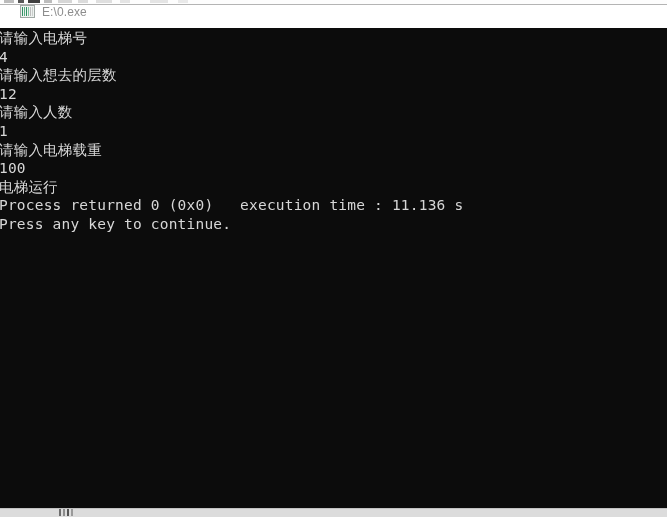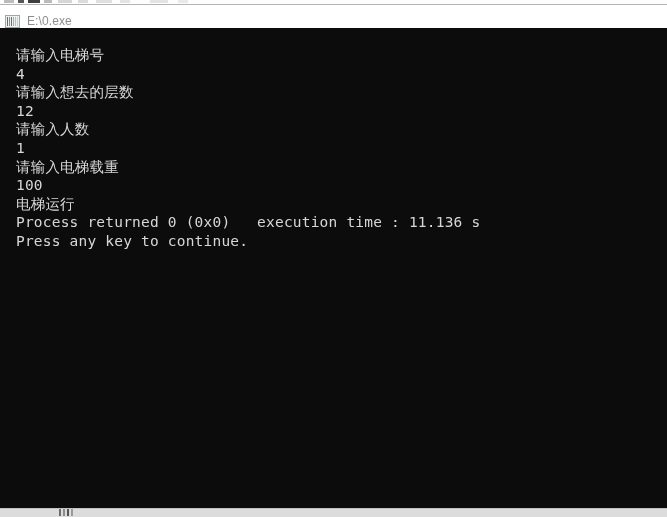--- a/index.html
+++ b/index.html
@@ -43,22 +43,22 @@
 
   
   .title-bar {
     position: absolute;
     top: 5px;
     left: 0;
     width: 667px;
     height: 23px;
     background: #ffffff;
     display: flex;
-    align-items: flex-end;
-    padding-left: 5px;
+    align-items: flex-start;
+    padding-left: 20px;
     box-sizing: border-box;
   }
   .app-icon {
     width: 15px;
     height: 13px;
     margin-right: 7px;
     flex: none;
     position: relative;
     border: 1px solid #9fa8a4;
     background: #eef2f0;
@@ -90,21 +90,21 @@
   .console {
     position: absolute;
     top: 28px;
     left: 0;
     width: 667px;
     height: 480px;
     background: #0c0c0c;
     overflow: hidden;
   }
   .console-text {
-    margin: 17px;
+    margin: 0;
     padding: 0;
     color: #d7d7d7;
     font-family: "DejaVu Sans Mono", "Liberation Mono", monospace;
     font-size: 14.5px;
     line-height: 18.6px;
     white-space: pre;
     letter-spacing: .2px;
     position: absolute;
     top: 1px;
     left: -1px;

